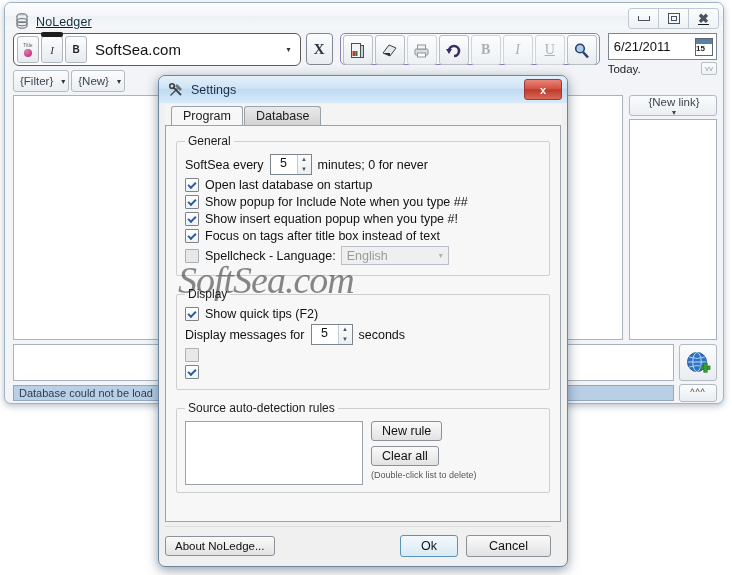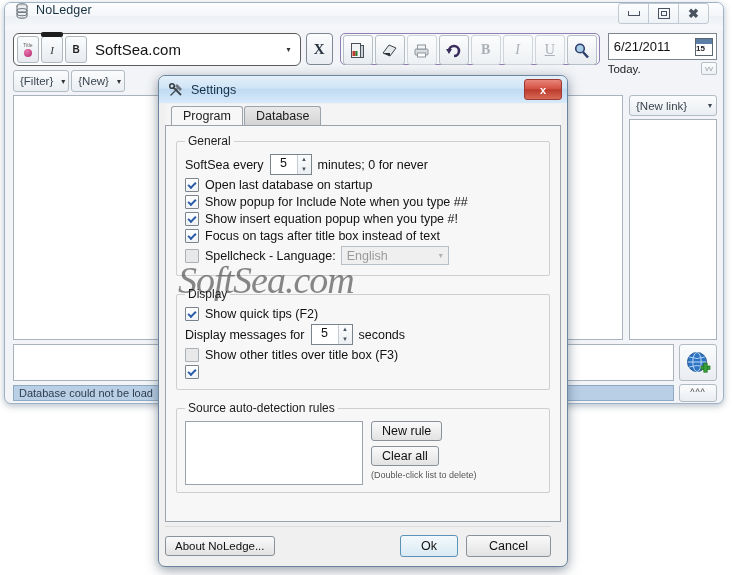--- a/index.html
+++ b/index.html
@@ -26,24 +26,25 @@
     height: 402px;
     background: #f2f4f7;
     border: 1px solid #9fb3c8;
     border-radius: 7px;
     box-shadow: 0 2px 7px rgba(90,110,130,0.45);
     box-sizing: border-box;
   }
   #title-bar {
     height: 26px;
     display: flex;
-    align-items: flex-start;
-    padding: 0 14px 0 10px;
+    align-items: flex-end;
+    padding: 0 4px 0 10px;
     background: linear-gradient(to bottom,#fdfdfe 0%,#f4f6f9 48%,#edf1f5 52%,#f6f8fa 100%);
     border-radius: 6px 6px 0 0;
+    text-decoration: underline;
   }
   #title-bar .db-icon { width: 14px; height: 16px; margin-right: 7px; }
   #title-bar .win-title {
     font-size: 12.5px;
     color: #16313e;
     flex: 1;
     letter-spacing: .1px;
   }
   .wbtns { display: flex; gap: 0; }
   .wbtn {
@@ -186,21 +187,21 @@
   
   #panes { display:flex; padding: 3px 6px 0 8px; height: 248px; box-sizing:border-box; }
   .pane-left { flex:1; background:#fff; border:1px solid #a9b3bd; }
   .pane-right { width:88px; margin-left:6px; display:flex; flex-direction:column; }
   .newlink-btn {
     display:flex;align-items:center;justify-content:space-between;
     border:1px solid #b2bac2;
     background:linear-gradient(to bottom,#fbfcfd,#eaeef2);
     border-radius:3px;
     height:19px; padding:0 4px 0 6px;
-    font-size:11.5px; color:#3b4550;
+    font-size:11.5px; color:#3b4550;flex-direction:column;
   }
   .newlink-btn .dcaret{font-size:8px;}
   .link-list { flex:1; margin-top:3px; background:#fff; border:1px solid #a9b3bd; }
 
   
   #note-row { display:flex; padding: 4px 6px 0 8px; }
   .note-box { flex:1; height:35px; background:#fff; border:1px solid #a9b3bd; }
   .globe-btn {
     width:36px;height:35px;margin-left:5px;
     border:1px solid #b2bac2;border-radius:3px;
@@ -579,21 +580,20 @@
             <span class="sb">
                 <i>▲</i>
                 <i>▼</i>
               </span>
           </span>
           <span>seconds</span>
         </div>
 
         <div class="row">
           <span class="chk off"></span>
-          <span>Show other titles over title box (F3)</span>
         </div>
         <div class="row">
           <span class="chk checked"></span>
         </div>
       </fieldset>
 
       <fieldset class="grp">
         <legend>Source auto-detection rules</legend>
         <div class="rulesbox">
           <div class="ruleslist"></div>

